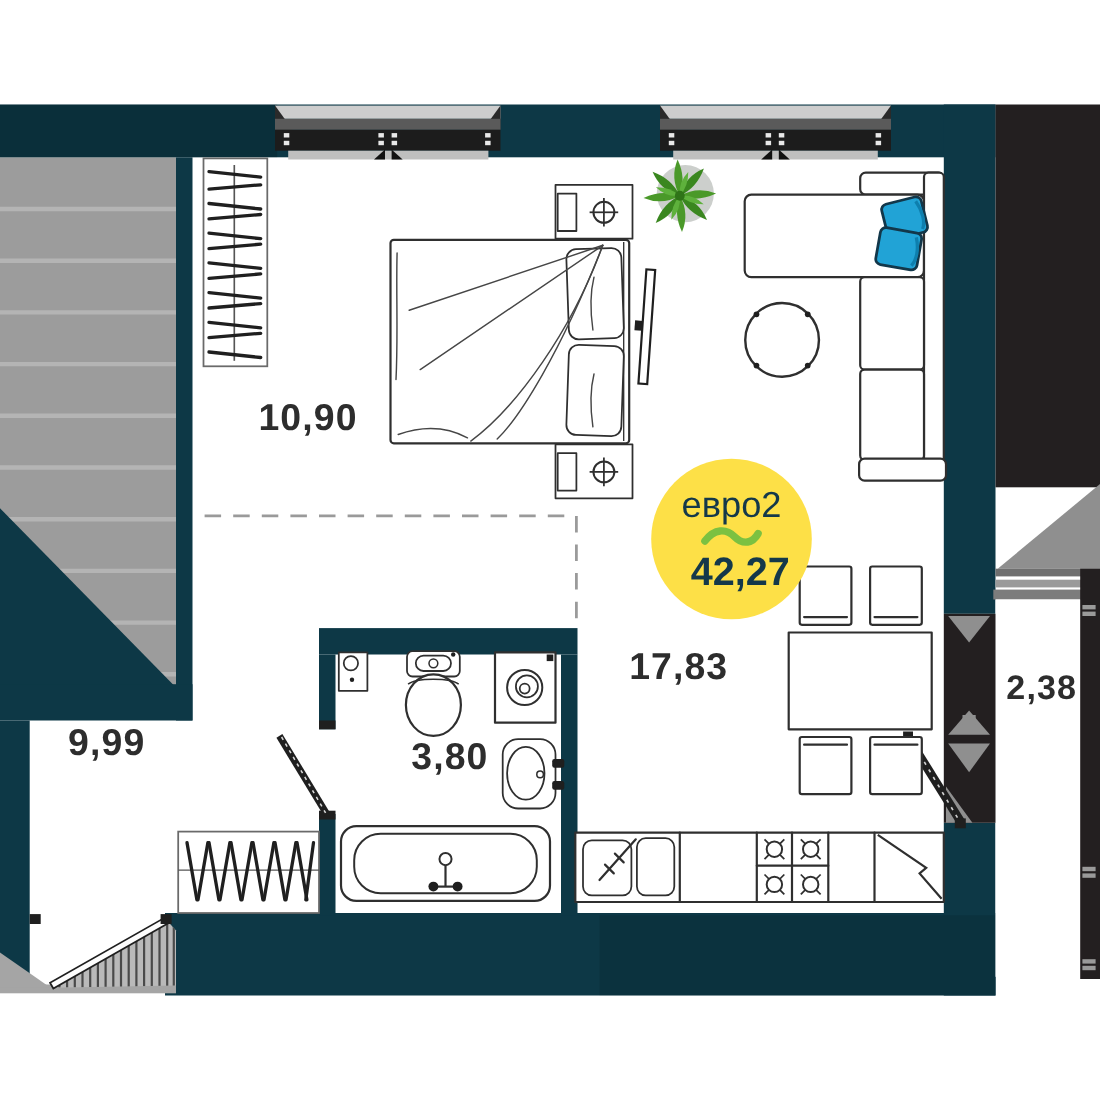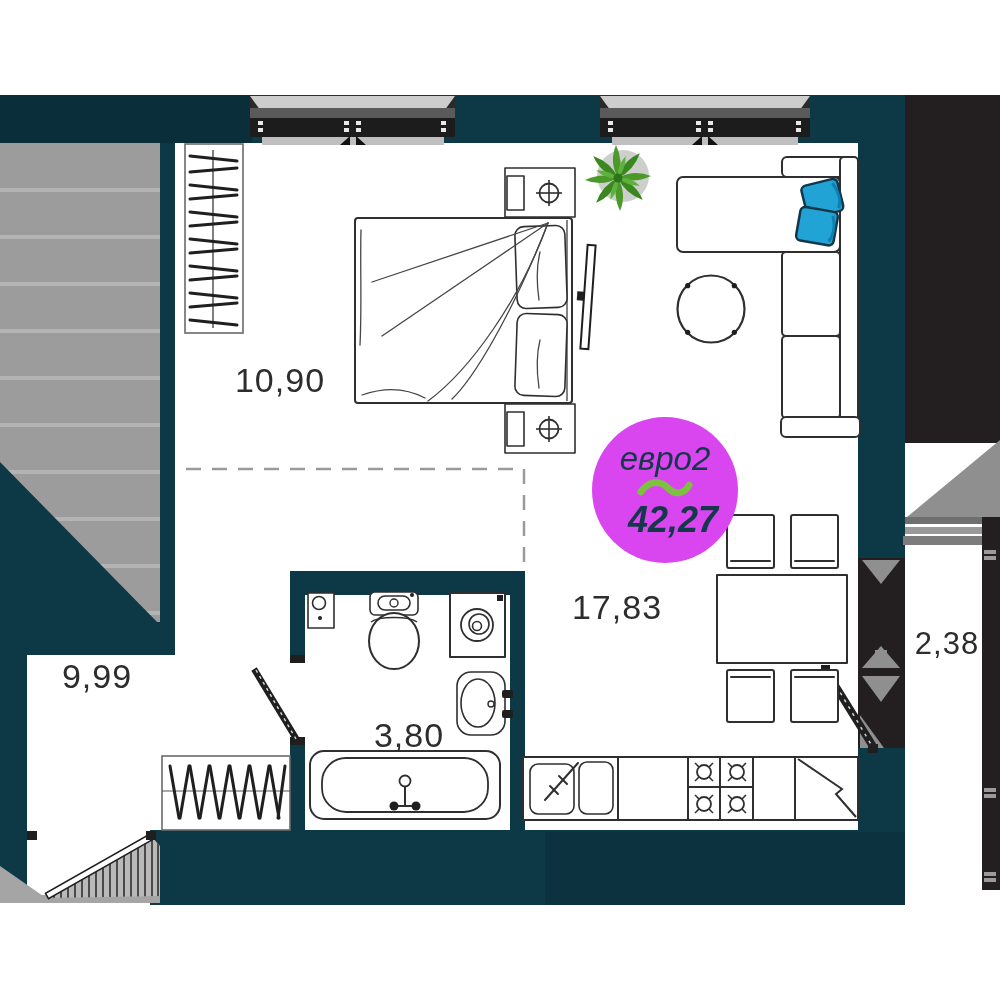--- a/index.html
+++ b/index.html
@@ -6,21 +6,21 @@
   #stage{position:relative;width:1000px;height:1000px;background:#fff;overflow:hidden;
          font-family:"Liberation Sans", sans-serif;}
   #plan-svg{position:absolute;left:0;top:0;width:1000px;height:1000px;}
   .wall{fill:#0d3846;}
   .furn{fill:#ffffff;stroke:#2f2f2f;stroke-width:2;stroke-linejoin:round;}
   .thin{fill:#ffffff;stroke:#2f2f2f;stroke-width:1.6;stroke-linejoin:round;}
   .ln{stroke:#2f2f2f;stroke-width:2;fill:none;stroke-linecap:round;}
   .sketch{stroke:#464646;stroke-width:1.3;fill:none;stroke-linecap:round;}
   .hatch{stroke:#1f1f1f;stroke-width:3;stroke-linecap:round;}
   .area-label{position:absolute;transform:translate(-50%,-50%);color:#2d2d2d;
-      font-size:34px;font-weight:400;letter-spacing:1px;white-space:nowrap;}
+      font-size:34px;font-weight:700;letter-spacing:1px;white-space:nowrap;}
   .area-label.small{font-size:31px;}
   #badge{position:absolute;left:592px;top:417px;width:146px;height:146px;border-radius:50%;
       display:flex;flex-direction:column;align-items:center;justify-content:center;}
   #badge .type{font-size:33px;font-weight:500;line-height:1;}
   #badge .total{font-size:36px;font-weight:800;line-height:1;margin-top:2px;margin-left:16px;}
   #badge svg{margin:2px 0 1px 0;display:block;}
 </style>
 </head>
 <body>
 
@@ -384,25 +384,25 @@
     </g>
     <polygon points="152.5,839.6 48.5,898.6 45.5,893.4 149.5,834.4" fill="#fdfdfd" stroke="#1f1f1f" stroke-width="1.6"></polygon>
     <rect x="27" y="831" width="10" height="9" fill="#1f1f1f"></rect>
     <rect x="146" y="831" width="10" height="9" fill="#1f1f1f"></rect>
   </g>
 
 </svg>
 
 <div class="area-label" style="left:280px;top:380px;">10,90</div>
 <div class="area-label" style="left:617px;top:607px;">17,83</div>
-<div class="area-label" style="left:409px;top:735px;">3,80</div>
+<div class="area-label" style="left:409px;top:689px;">3,80</div>
 <div class="area-label" style="left:97px;top:676px;">9,99</div>
-<div class="area-label small" style="left:947px;top:644px;">2,38</div>
-
-<div id="badge" style="background:#d946ef;color:#14384a;font-style:italic;">
+<div class="area-label small" style="left:947px;top:625px;">2,38</div>
+
+<div id="badge" style="background:#fde047;color:#14384a;">
   <span class="type">евро2</span>
   <svg width="58" height="22" viewBox="0 0 60 22">
     <path d="M5,15 C14,3 25,3 33,11 C41,19 50,17 55,8" fill="none" stroke="#7cc141" stroke-width="7" stroke-linecap="round"></path>
   </svg>
   <span class="total">42,27</span>
 </div>
 
 </div>
 
 </body></html>

